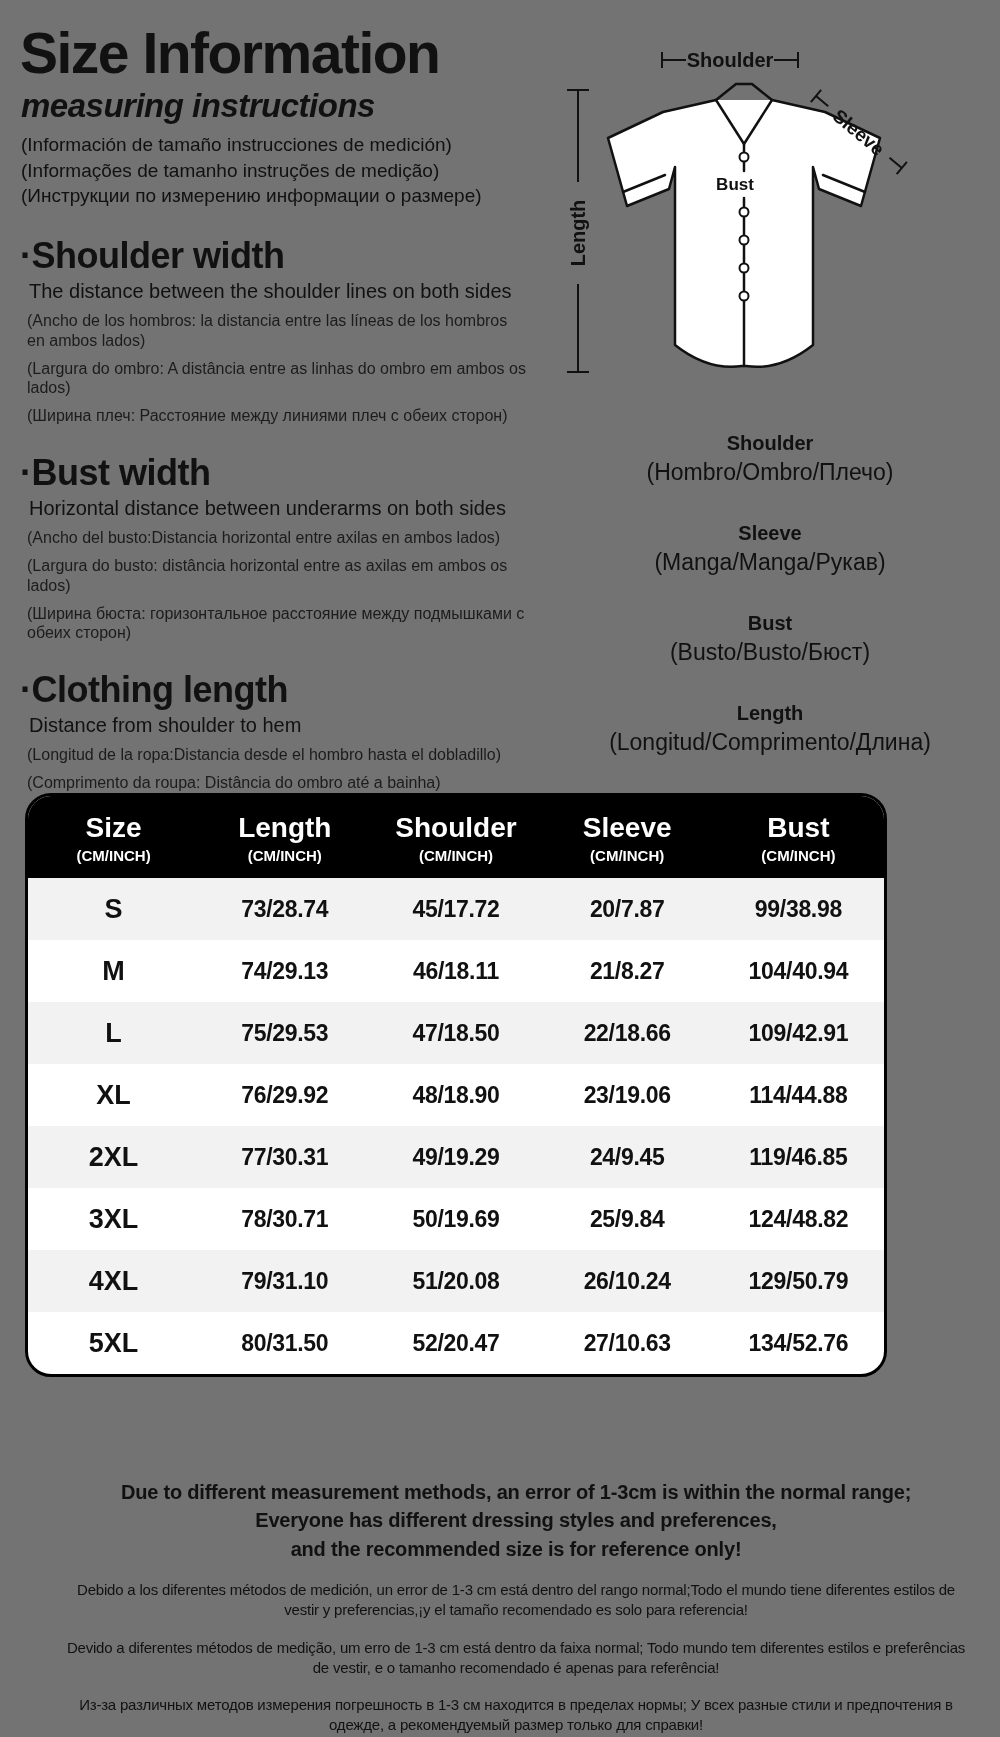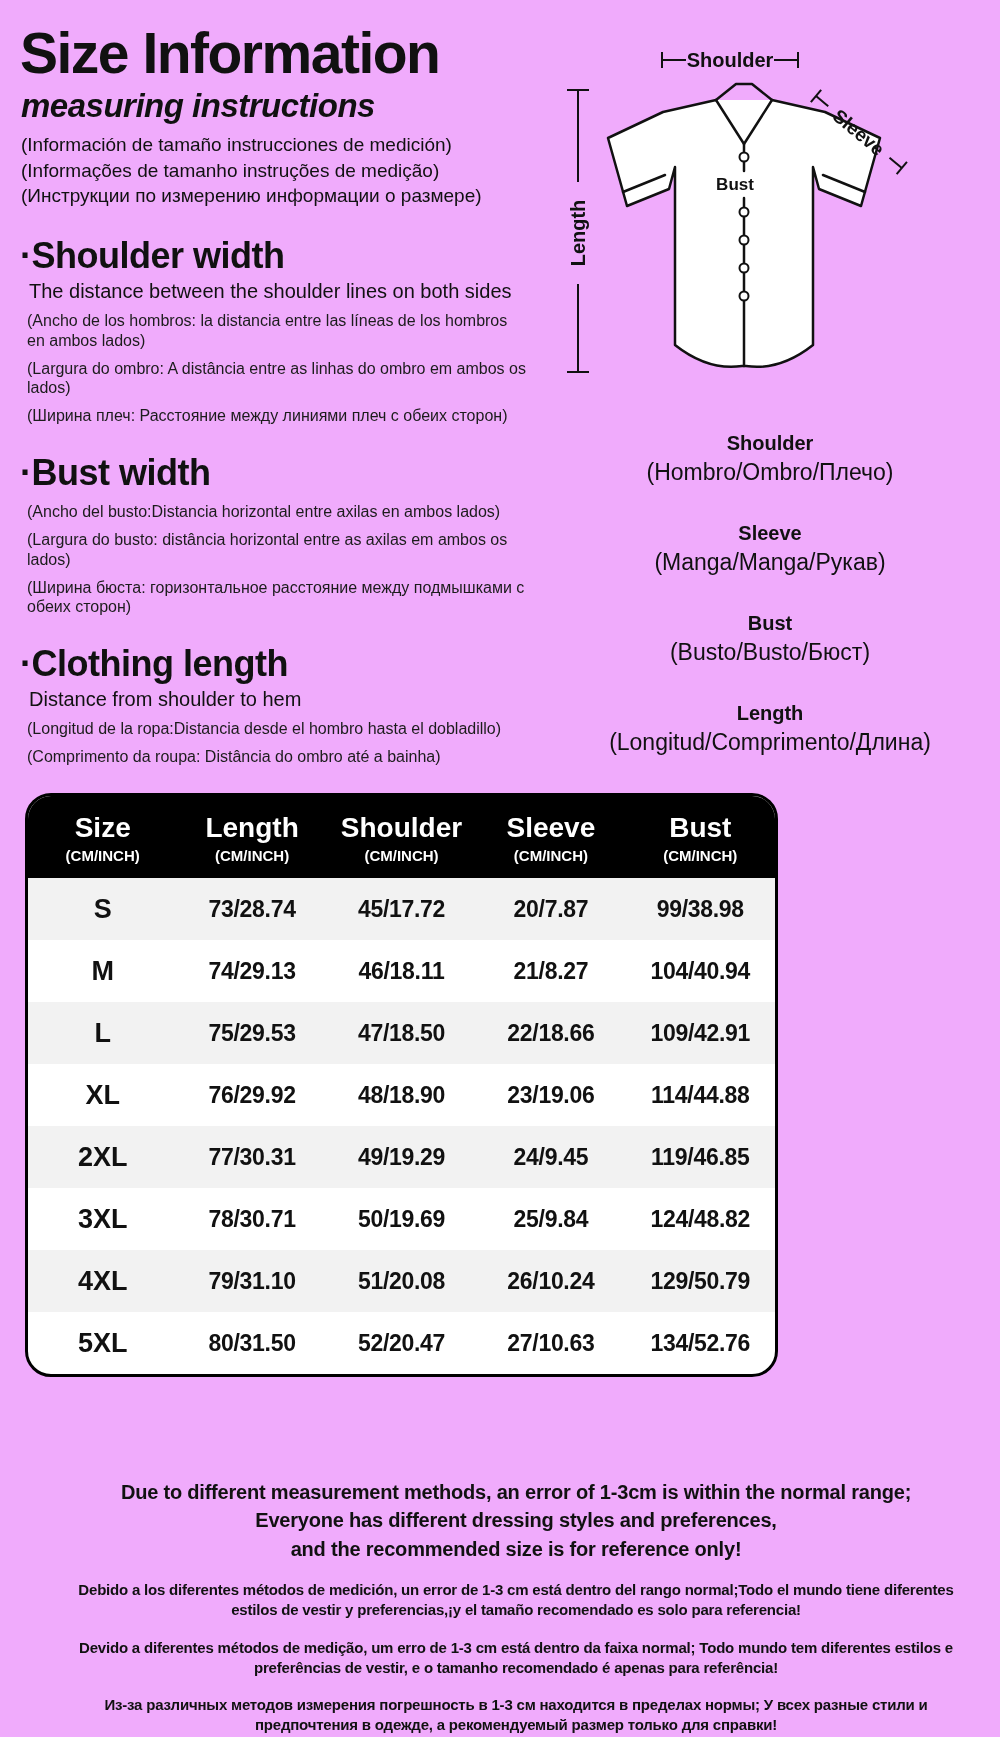--- a/index.html
+++ b/index.html
@@ -1,53 +1,53 @@
 <!DOCTYPE html>
 <html><head>
 <meta charset="utf-8">
 <style>
   html,body{margin:0;padding:0;background:#ffffff;}
   .page{
-    position:relative;width:1000px;height:1737px;background:#f0abfc;
+    position:relative;width:1000px;height:1737px;background:#737373;
     font-family:"Liberation Sans", sans-serif;color:#111;overflow:hidden;
   }
   
   .left-col{position:absolute;left:20px;top:26px;width:528px;}
   .title{font-size:57px;font-weight:bold;letter-spacing:-1.5px;line-height:.98;margin:0;}
   .subtitle{font-size:33px;font-weight:bold;margin:5px 0 8px 1px;letter-spacing:-.5px;font-style:italic;}
   .sub-trans{font-size:19px;margin:1px 0 0 1px;line-height:1.3;}
   .section{margin-top:26px;}
   .section-title{font-size:36px;font-weight:bold;margin:0;letter-spacing:-.5px;}
   .section-desc{font-size:20px;margin:3px 0 2px 9px;}
   .section-trans{font-size:16px;margin:8px 0 0 7px;width:500px;line-height:1.24;color:#1c1c1c;}
   
   .diagram{position:absolute;left:548px;top:22px;}
   .diagram svg text{font-family:"Liberation Sans", sans-serif;fill:#111;}
   .legend{position:absolute;left:560px;top:432px;width:420px;text-align:center;}
   .legend-entry{margin-bottom:36px;}
   .legend-term{font-size:20px;font-weight:bold;}
   .legend-trans{font-size:23px;margin-top:4px;}
   
   .size-table{
-    position:absolute;left:25px;top:793px;width:753px;
+    position:absolute;left:25px;top:793px;width:862px;
     border:3px solid #000;border-radius:26px;overflow:hidden;background:#fff;
     box-sizing:border-box;
   }
   .thead{display:grid;grid-template-columns:repeat(5,1fr);background:#000;color:#fff;
     padding:17px 0 14px;text-align:center;}
   .th-label{font-size:28px;font-weight:bold;line-height:1.05;}
   .th-unit{font-size:15px;font-weight:bold;margin-top:5px;}
   .trow{display:grid;grid-template-columns:repeat(5,1fr);height:62px;align-items:center;text-align:center;}
   .trow:nth-child(odd){background:#f2f2f2;}
   .cell-size{font-size:27px;font-weight:bold;}
   .cell-val{font-size:23px;font-weight:bold;letter-spacing:-.3px;}
   
   .disclaimer{position:absolute;left:16px;top:1478px;width:1000px;text-align:center;}
   .disc-en{font-size:20px;font-weight:bold;line-height:1.42;letter-spacing:-.2px;}
-  .disc-other{font-size:15px;font-weight:bold;max-width:900px;margin:17px auto 0;line-height:1.35;letter-spacing:-.2px;}
+  .disc-other{font-size:15px;font-weight:normal;max-width:900px;margin:17px auto 0;line-height:1.35;letter-spacing:-.2px;}
 </style>
 </head>
 <body>
 
 <div class="page">
 
   <div class="left-col">
     <h1 class="title">Size Information</h1>
     <div class="subtitle">measuring instructions</div>
     <div class="sub-trans">(Información de tamaño instrucciones de medición)</div>
@@ -57,20 +57,21 @@
     <div class="section">
       <div class="section-title"><span>·</span><span>Shoulder width</span></div>
       <div class="section-desc">The distance between the shoulder lines on both sides</div>
       <div class="section-trans">(Ancho de los hombros: la distancia entre las líneas de los hombros en ambos lados)</div>
       <div class="section-trans">(Largura do ombro: A distância entre as linhas do ombro em ambos os lados)</div>
       <div class="section-trans">(Ширина плеч: Расстояние между линиями плеч с обеих сторон)</div>
     </div>
 
     <div class="section">
       <div class="section-title"><span>·</span><span>Bust width</span></div>
+      <div class="section-desc">Horizontal distance between underarms on both sides</div>
       <div class="section-trans">(Ancho del busto:Distancia horizontal entre axilas en ambos lados)</div>
       <div class="section-trans">(Largura do busto: distância horizontal entre as axilas em ambos os lados)</div>
       <div class="section-trans">(Ширина бюста: горизонтальное расстояние между подмышками с обеих сторон)</div>
     </div>
 
     <div class="section">
       <div class="section-title"><span>·</span><span>Clothing length</span></div>
       <div class="section-desc">Distance from shoulder to hem</div>
       <div class="section-trans">(Longitud de la ropa:Distancia desde el hombro hasta el dobladillo)</div>
       <div class="section-trans">(Comprimento da roupa: Distância do ombro até a bainha)</div>

